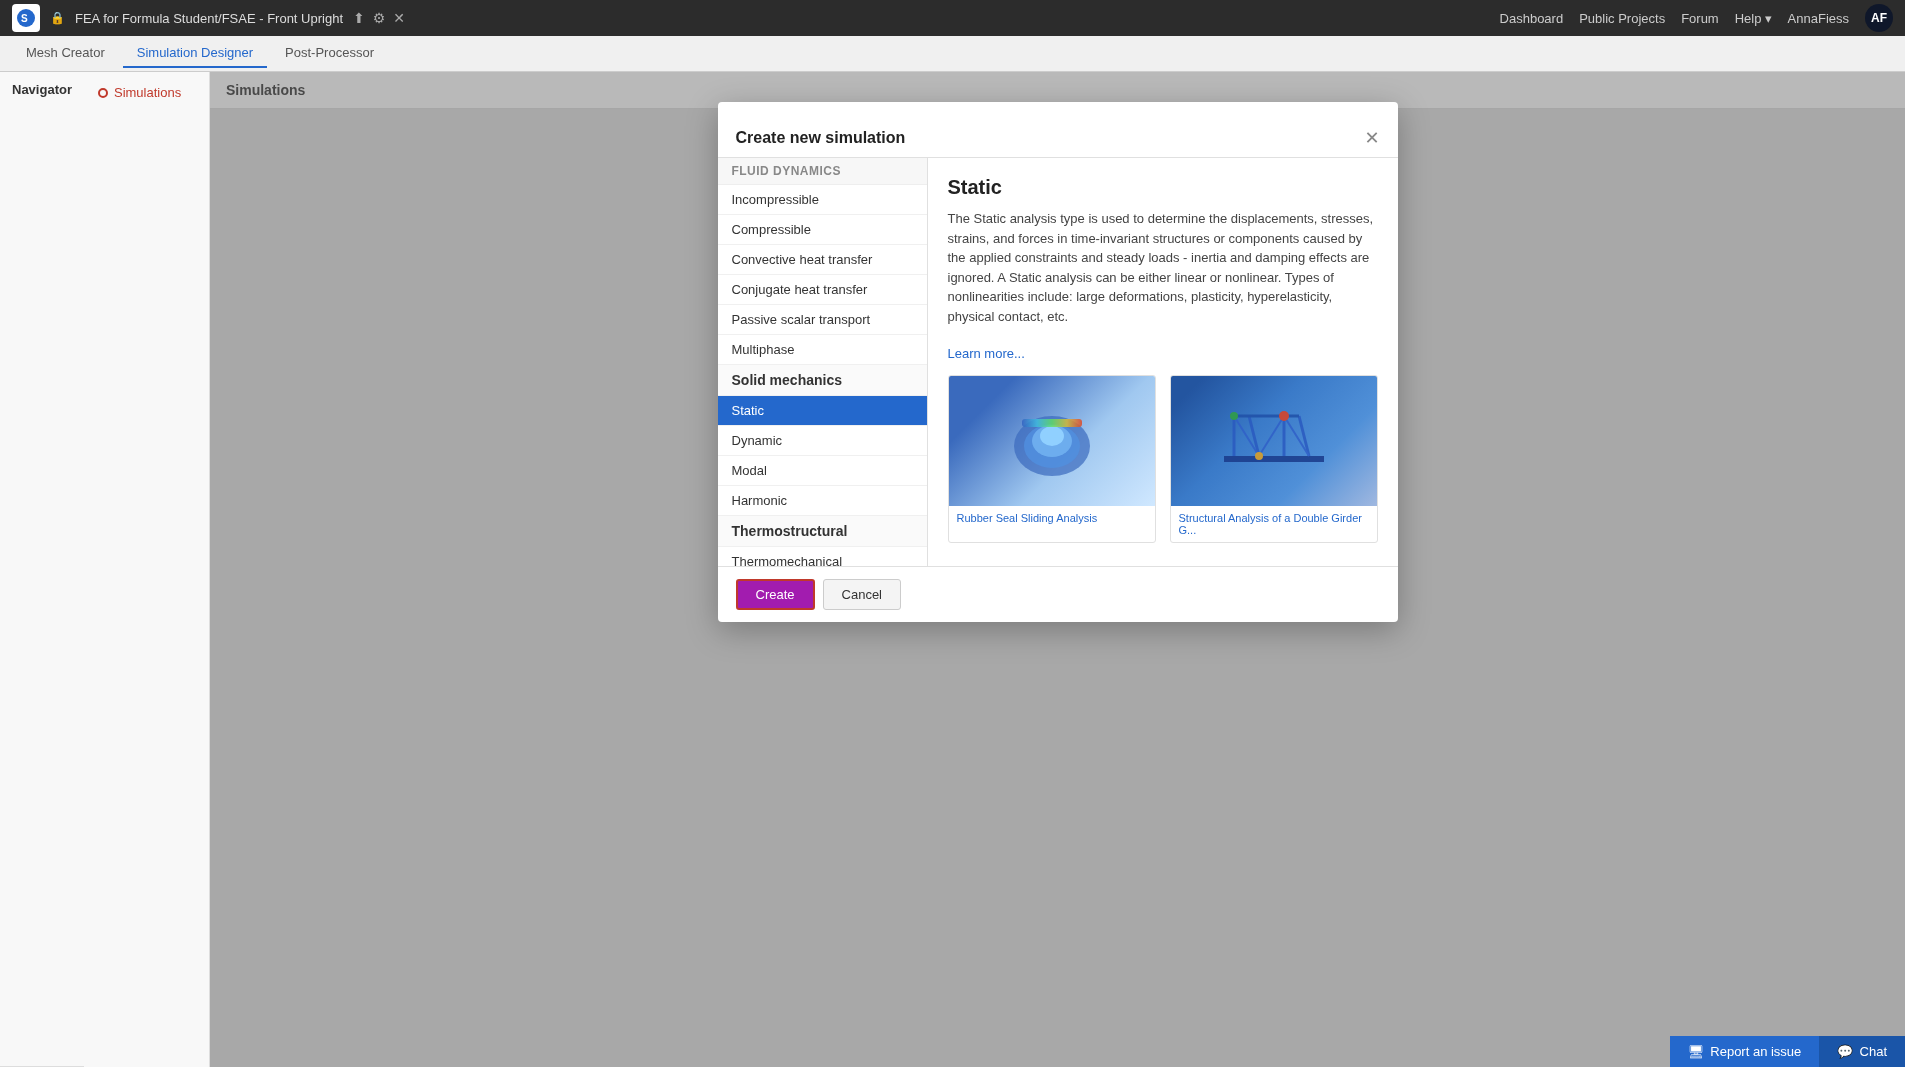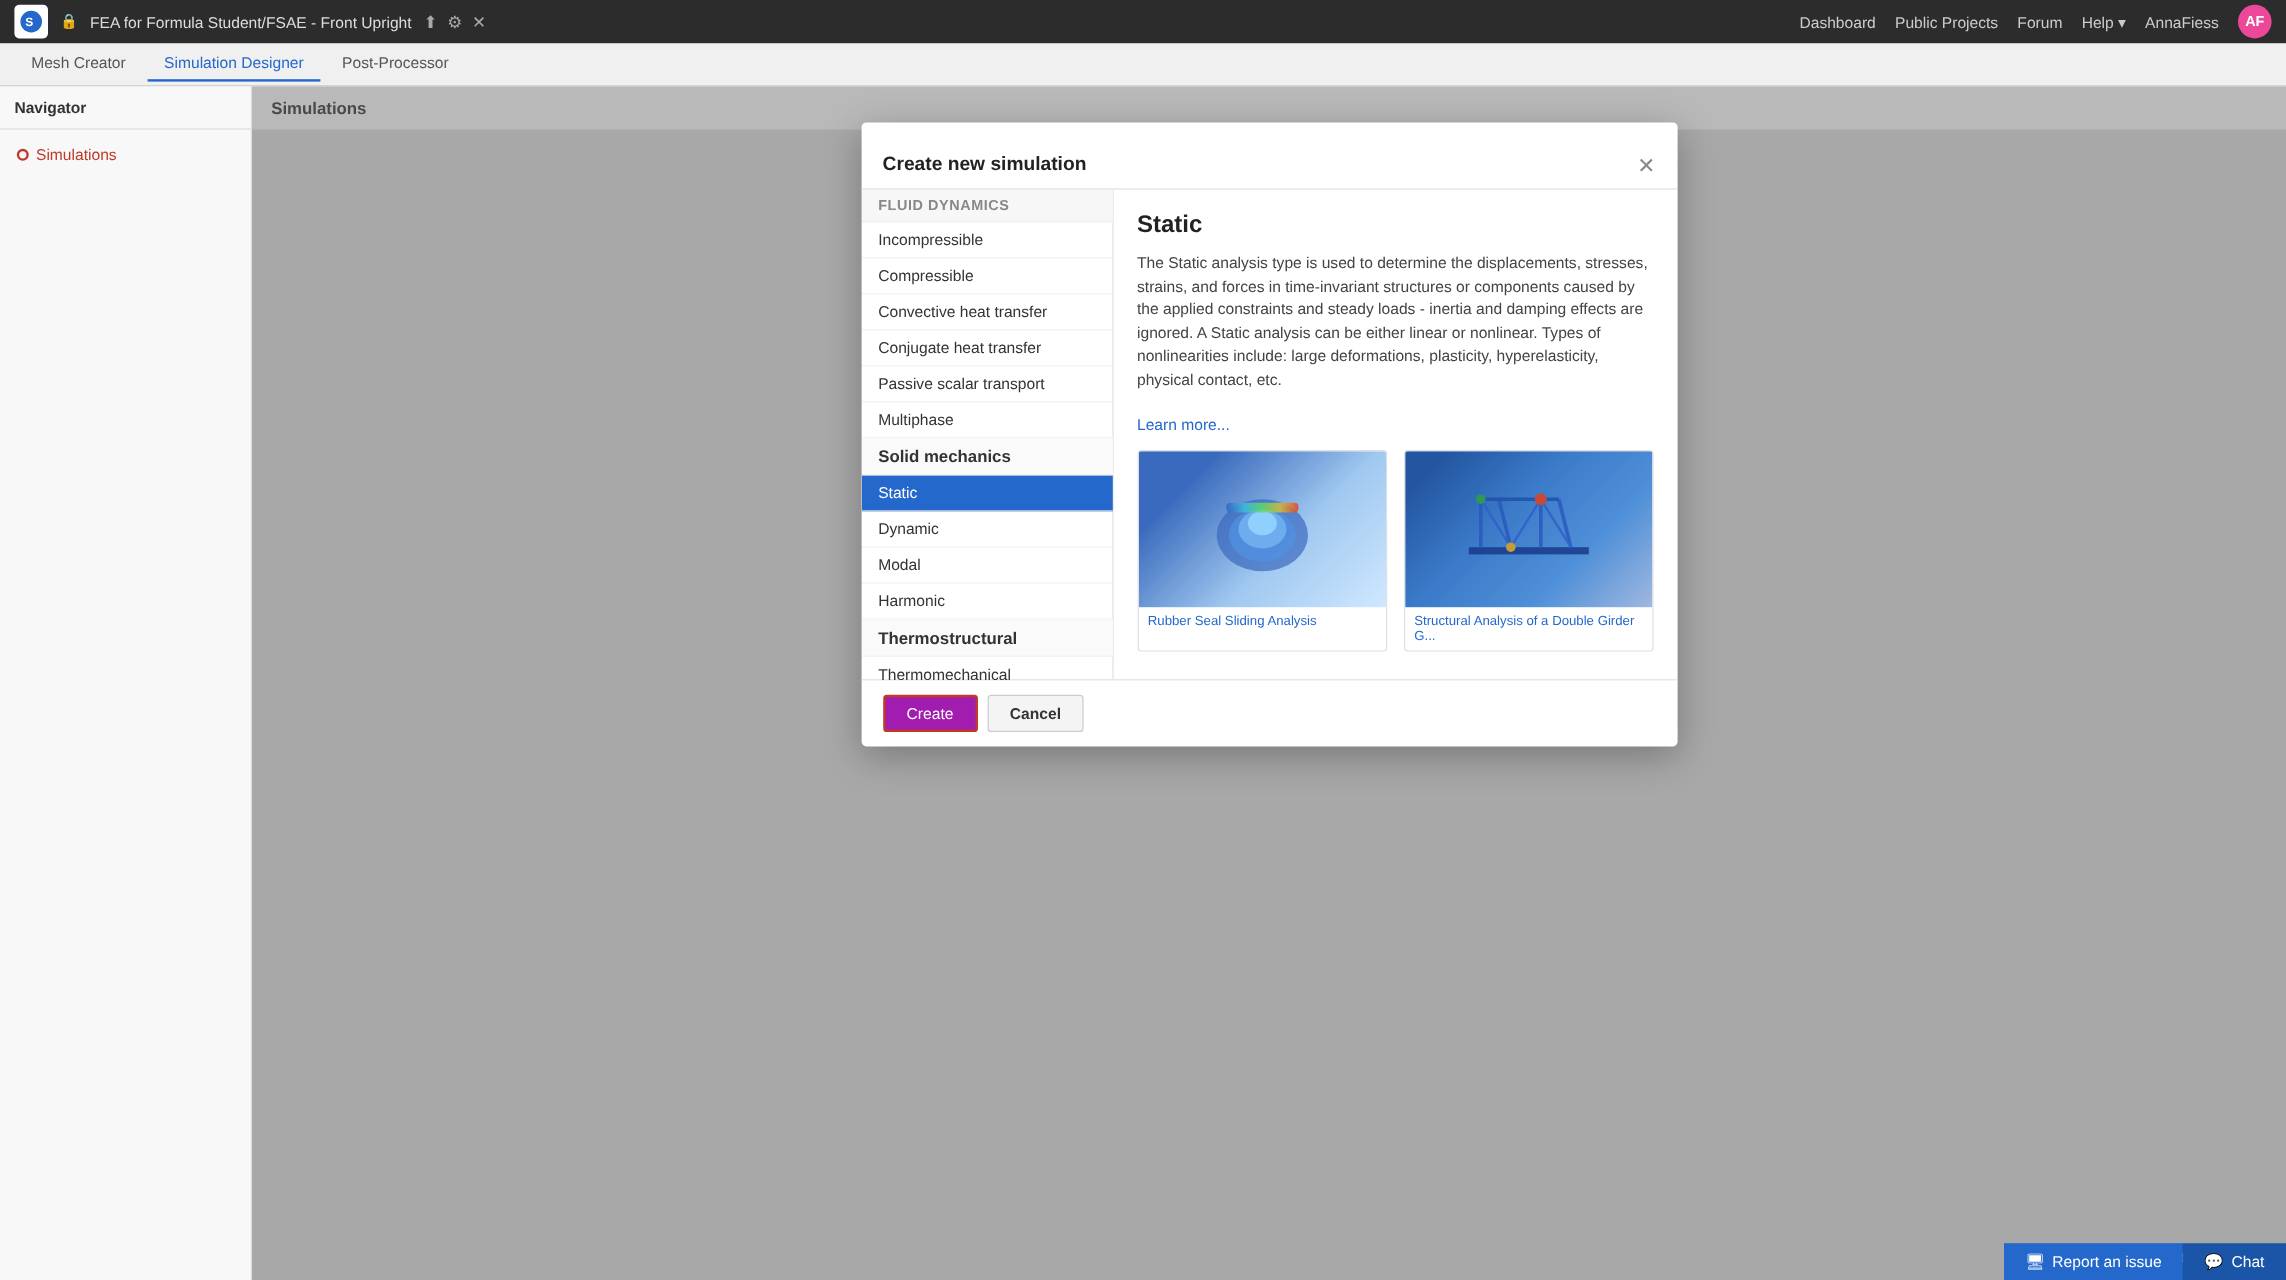--- a/index.html
+++ b/index.html
@@ -12,40 +12,40 @@
       position: relative; z-index: 10;
     }
     .topbar-left { display: flex; align-items: center; gap: 10px; }
     .topbar-logo { width: 28px; height: 28px; background: #fff; border-radius: 4px; display: flex; align-items: center; justify-content: center; }
     .topbar-logo svg { width: 20px; height: 20px; }
     .topbar-title { color: #ddd; font-size: 13px; }
     .topbar-lock { font-size: 12px; color: #aaa; }
     .topbar-icons { display: flex; gap: 8px; color: #aaa; font-size: 14px; }
     .topbar-right { display: flex; align-items: center; gap: 16px; font-size: 13px; color: #ccc; }
     .topbar-right span { cursor: pointer; }
-    .user-avatar { width: 28px; height: 28px; border-radius: 50%; background: #ec4899; display: flex; align-items: center; justify-content: center; color: #fff; font-size: 12px; font-weight: bold; }
+    .user-avatar { width: 28px; height: 28px; border-radius: 50%; background: #0f172a; display: flex; align-items: center; justify-content: center; color: #fff; font-size: 12px; font-weight: bold; }
 
     
     .tabbar {
       display: flex; align-items: center; background: #f0f0f0; border-bottom: 1px solid #ccc;
       padding: 0 12px; height: 36px; gap: 4px;
     }
     .tab {
       padding: 6px 14px; font-size: 13px; cursor: pointer; border-bottom: 2px solid transparent;
       color: #555;
     }
     .tab.active { border-bottom: 2px solid #2468cc; color: #2468cc; font-weight: 500; }
 
     
     .main-layout { display: flex; height: calc(1067px - 72px); }
 
     
     .sidebar {
       width: 210px; min-width: 210px; background: #f8f8f8; border-right: 1px solid #ddd;
-      display: flex; flex-direction: column;
+      display: flex; flex-direction: row; text-align: right;
     }
     .sidebar-header { padding: 10px 12px; font-size: 13px; font-weight: 600; color: #333; border-bottom: 1px solid #ddd; }
     .sidebar-nav { flex: 1; padding: 8px 0; }
     .sidebar-item { display: flex; align-items: center; gap: 6px; padding: 5px 14px; font-size: 13px; cursor: pointer; color: #c0392b; }
     .circle-icon { width: 10px; height: 10px; border-radius: 50%; border: 2px solid #c0392b; display: inline-block; }
 
     
     .job-status { border-top: 1px solid #ddd; padding: 10px 12px; }
     .job-status-title { font-size: 12px; font-weight: 600; color: #555; margin-bottom: 6px; }
     .job-row { display: flex; align-items: center; gap: 8px; font-size: 12px; }
@@ -94,21 +94,21 @@
     .sim-list { scrollbar-width: thin; }
 
     
     .modal-footer { padding: 12px 18px; border-top: 1px solid #e0e0e0; display: flex; gap: 8px; }
     .btn-primary {
       background: #a21caf; color: #fff; border: 2px solid #c0392b;
       padding: 6px 18px; border-radius: 3px; font-size: 13px; cursor: pointer; font-weight: 500;
     }
     .btn-secondary {
       background: #f4f4f4; color: #333; border: 1px solid #ccc;
-      padding: 6px 18px; border-radius: 3px; font-size: 13px; cursor: pointer; font-weight: bold;
+      padding: 6px 18px; border-radius: 3px; font-size: 13px; cursor: pointer;
     }
 
     
     .bottom-bar {
       position: fixed; bottom: 0; right: 0; display: flex; gap: 0;
       z-index: 200;
     }
     .bottom-btn {
       display: flex; align-items: center; gap: 6px;
       padding: 8px 18px; font-size: 13px; cursor: pointer;

